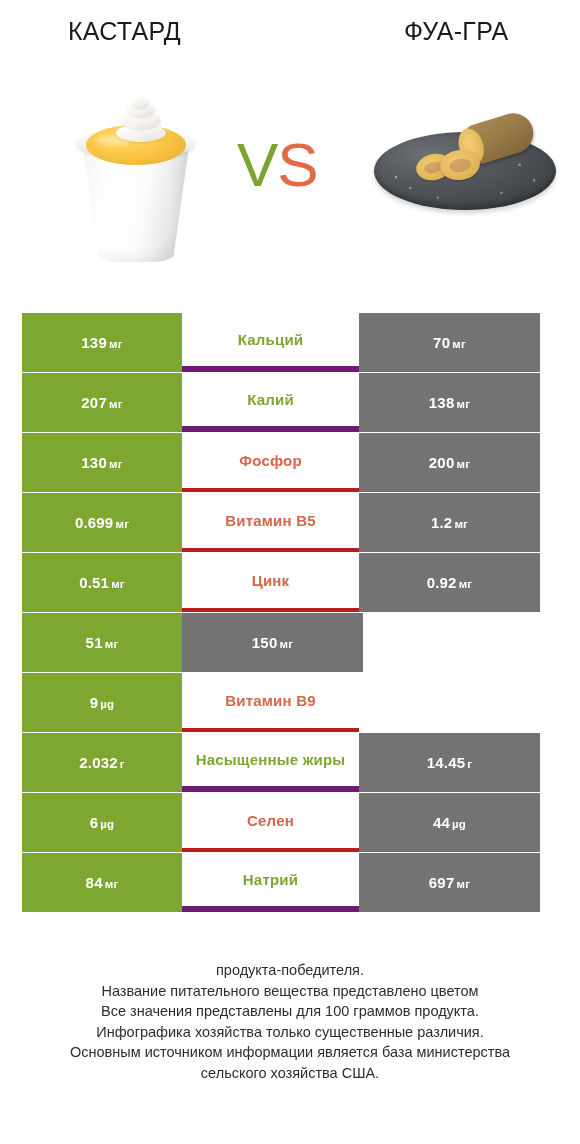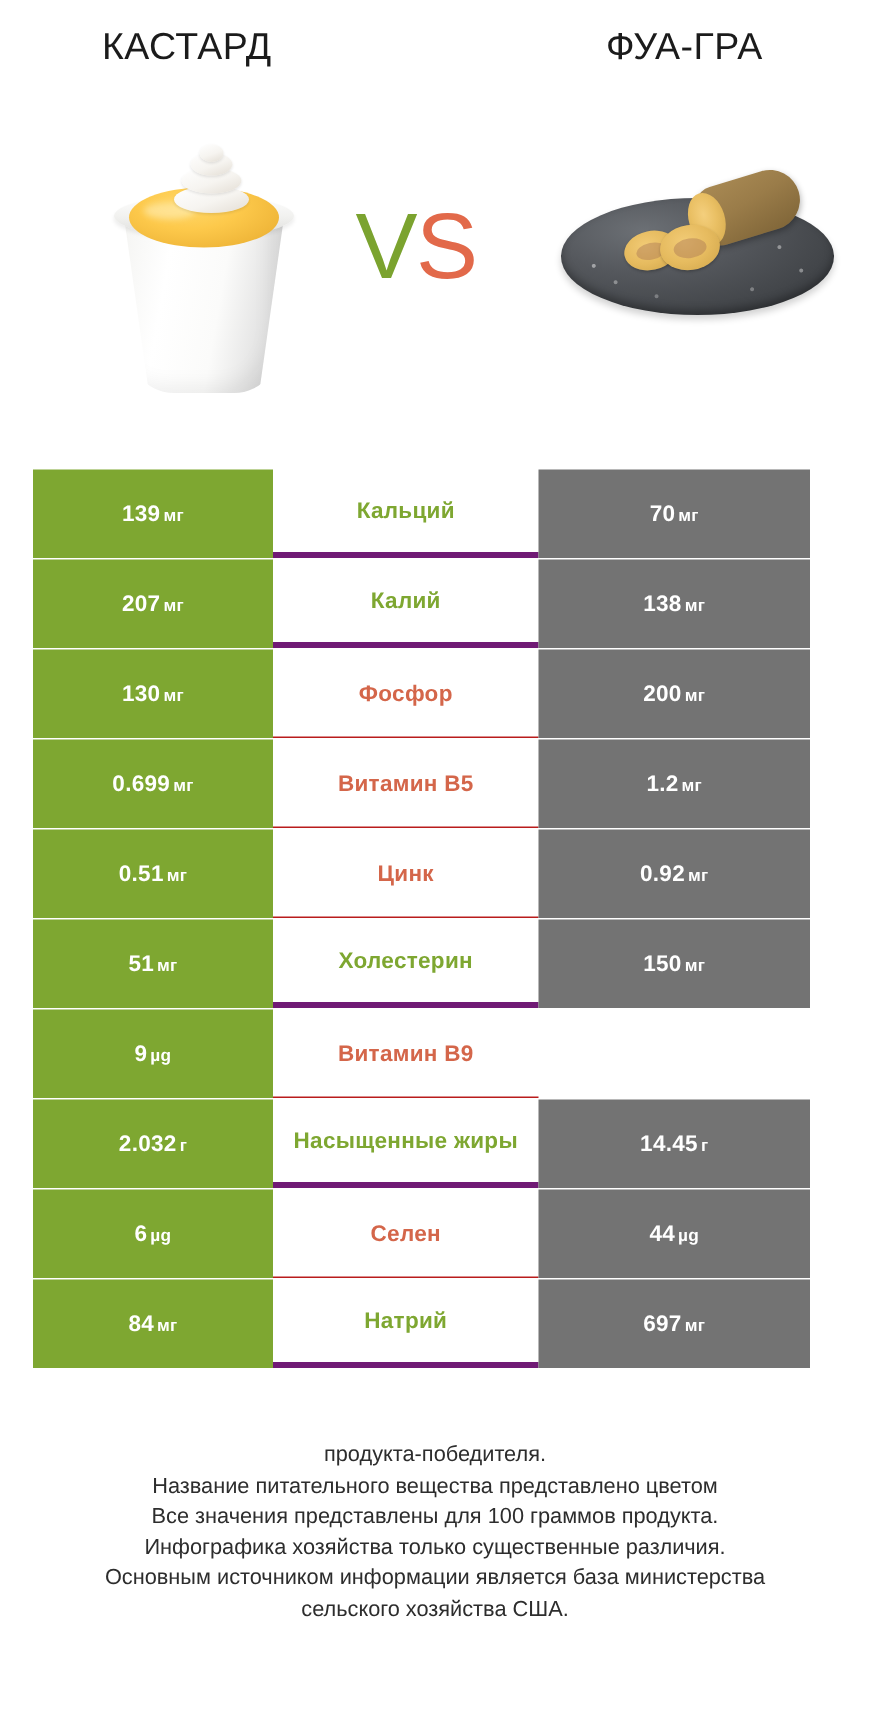--- a/index.html
+++ b/index.html
@@ -232,22 +232,22 @@
     width: 181px;
     background: #737373;
     color: #ffffff;
   }
   .cell-mid {
     width: 177px;
     background: #ffffff;
     flex-direction: column;
     line-height: 19px;
   }
-  .cell-mid.sep-green  { border-bottom: 4px solid #701a75; justify-content: center; }
-  .cell-mid.sep-orange { border-bottom: 1px solid #b91c1c; }
+  .cell-mid.sep-green  { border-bottom: 6px solid #701a75; justify-content: center; }
+  .cell-mid.sep-orange { border-bottom: 4px solid #b91c1c; }
 
   .value {
     font-size: 15px;
     font-weight: bold;
     letter-spacing: 0.2px;
     white-space: nowrap;
   }
   .value .u {
     font-size: 11.5px;
     font-weight: bold;
@@ -370,23 +370,20 @@
           <span class="label win-right">Цинк</span>
         </div>
         <div class="cell cell-right">
           <span class="value">0.92<span class="u">мг</span></span>
         </div>
       </div>
       <div class="row">
         <div class="cell cell-left">
           <span class="value">51<span class="u">мг</span></span>
         </div>
-        <div class="cell cell-mid sep-green">
-          <span class="label win-left">Холестерин</span>
-        </div>
         <div class="cell cell-right">
           <span class="value">150<span class="u">мг</span></span>
         </div>
       </div>
       <div class="row">
         <div class="cell cell-left">
           <span class="value">9<span class="u">µg</span></span>
         </div>
         <div class="cell cell-mid sep-orange">
           <span class="label win-right">Витамин B9</span>

